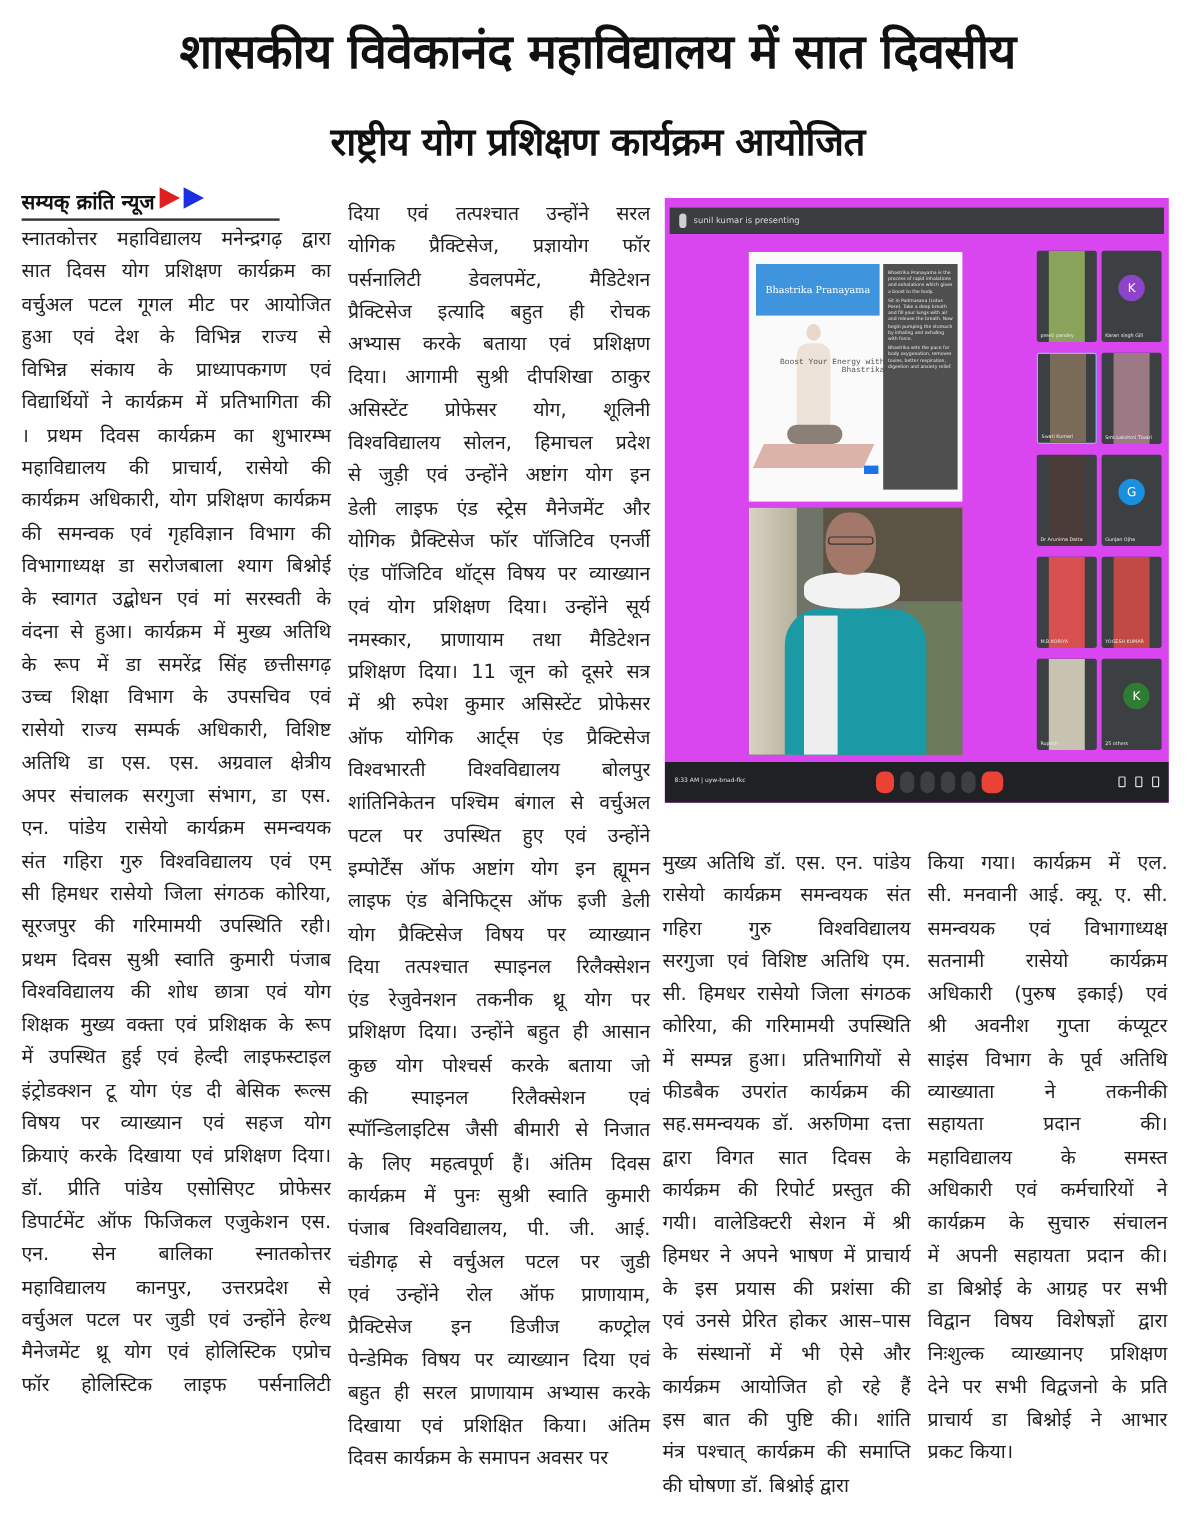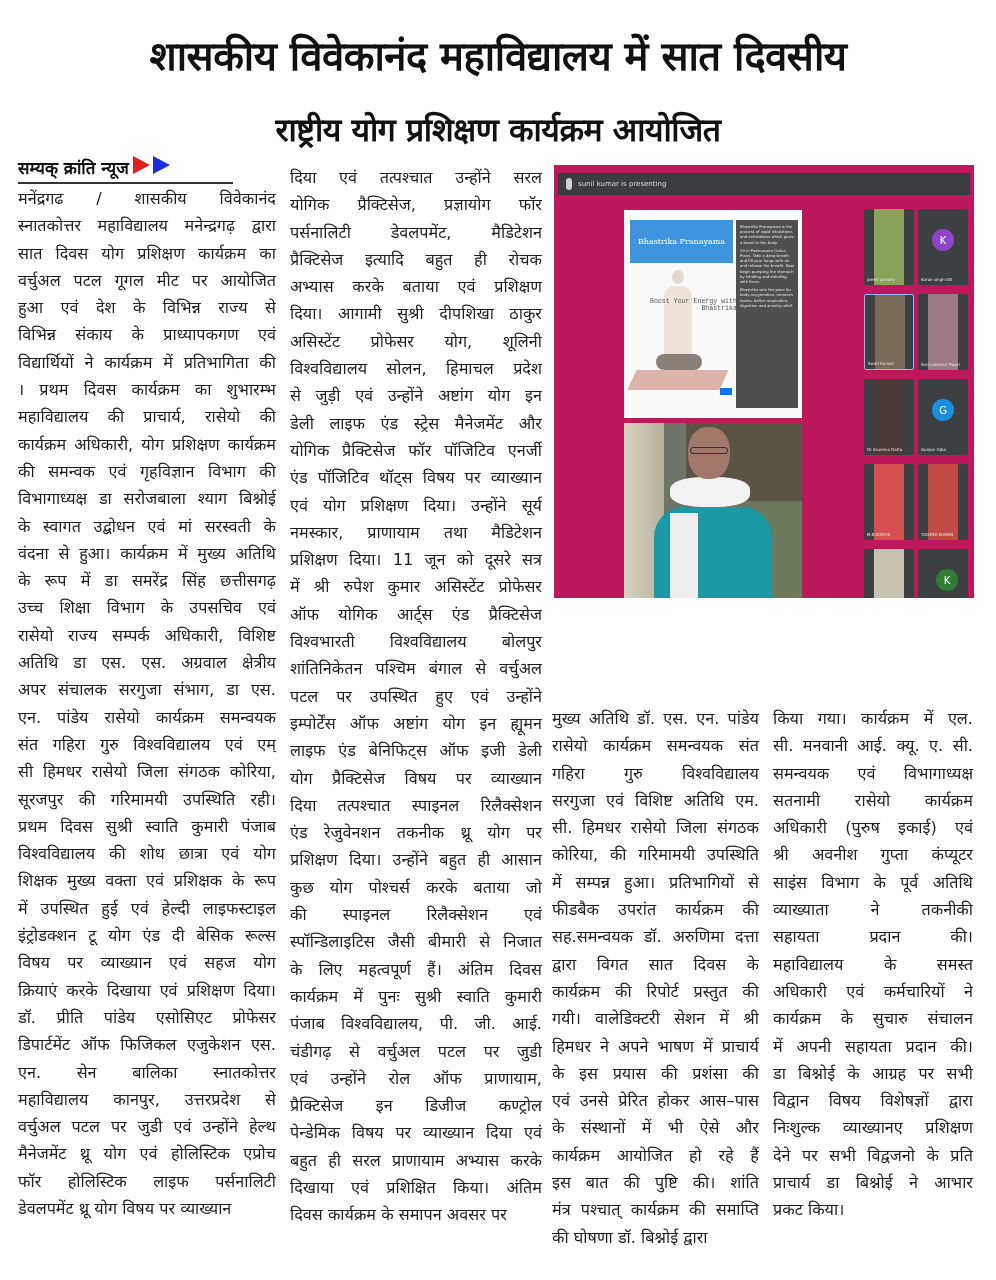--- a/index.html
+++ b/index.html
@@ -1,40 +1,40 @@
 <!DOCTYPE html>
 <html><head>
 <meta charset="utf-8">
 <style>
   * { box-sizing: border-box; margin: 0; padding: 0; }
   html, body { width: 996px; height: 1280px; background: #ffffff; overflow: hidden; }
   body { position: relative; font-family: "DejaVu Sans", "Liberation Sans", sans-serif; color: #1a1a1a; }
 
-  .headline { position: absolute; left: 0; width: 996px; text-align: center; font-weight: bold; color: #111; letter-spacing: -0.5px; margin-top: 12px; }
+  .headline { position: absolute; left: 0; width: 996px; text-align: center; font-weight: bold; color: #111; letter-spacing: -0.5px; }
   .hl1 { top: 14px; font-size: 40px; line-height: 60px; }
   .hl2 { top: 88px; font-size: 32px; line-height: 60px; }
 
   .col { position: absolute; font-size: 16.2px; line-height: 27.3px; color: #1f1f1f; text-align: justify; text-align-last: justify; }
   .col p { white-space: nowrap; overflow: hidden; display: flex; justify-content: space-between; }
   .col p.last { justify-content: flex-start; }
   .col p span { white-space: pre; }
 
   .c1 { left: 18px; top: 185px; width: 258px; }
   .c2 { left: 290px; top: 164px; width: 252px; }
   .c3 { left: 552px; top: 705px; width: 207px; }
   .c4 { left: 773px; top: 705px; width: 200px; }
 
   .byline { position: absolute; left: 18px; top: 156px; height: 28px; display: flex; }
   .byline-text { font-size: 17px; font-weight: bold; color: #111; }
   .byline-rule { position: absolute; left: 0; top: 26px; width: 215px; height: 2px; background: #333; }
   .arrow { width: 0; height: 0; border-top: 9px solid transparent; border-bottom: 9px solid transparent; border-left: 17px solid #e02020; margin-left: 4px; }
   .arrow.blue { border-left-color: #1a2fe0; margin-left: 3px; }
 
   
-  .meet { position: absolute; left: 554px; top: 165px; width: 420px; height: 433px; background: #be185d; overflow: hidden; }
+  .meet { position: absolute; left: 554px; top: 165px; width: 420px; height: 504px; background: #d946ef; overflow: hidden; }
   .meet-top { position: absolute; left: 4px; top: 8px; width: 412px; height: 22px; background: #3a3c40; display: flex; align-items: center; padding-left: 8px; }
   .meet-top .person-icon { width: 6px; height: 12px; background: #cfcfcf; border-radius: 3px; margin-right: 6px; }
   .meet-top .presenting { font-size: 7px; color: #d9d9d9; }
 
   .slide { position: absolute; left: 70px; top: 45px; width: 178px; height: 208px; background: #fafafa; }
   .slide-title-box { position: absolute; left: 6px; top: 10px; width: 103px; height: 43px; background: #3e95dd; display: flex; align-items: center; justify-content: center; }
   .slide-title { font-family: "DejaVu Serif", serif; font-size: 8px; color: #fff; }
   .slide-figure { position: absolute; left: 30px; top: 60px; width: 50px; height: 110px; }
   .slide-figure .head { position: absolute; left: 18px; top: 0; width: 12px; height: 14px; border-radius: 50%; background: #e6d8cc; }
   .slide-figure .body { position: absolute; left: 10px; top: 16px; width: 28px; height: 70px; border-radius: 10px 10px 4px 4px; background: #ece2d8; }
@@ -76,26 +76,20 @@
 
 <div class="byline">
   <span class="byline-text">सम्यक् क्रांति न्यूज</span>
   <span class="arrow"></span>
   <span class="arrow blue"></span>
   <div class="byline-rule"></div>
 </div>
 
 <div class="col c1">
     <p>
-      <span>मनेंद्रगढ</span>
-      <span>/</span>
-      <span>शासकीय</span>
-      <span>विवेकानंद</span>
-    </p>
-    <p>
       <span>स्नातकोत्तर</span>
       <span>महाविद्यालय</span>
       <span>मनेन्द्रगढ़</span>
       <span>द्वारा</span>
     </p>
     <p>
       <span>सात</span>
       <span>दिवस</span>
       <span>योग</span>
       <span>प्रशिक्षण</span>
@@ -358,23 +352,20 @@
       <span>योग</span>
       <span>एवं</span>
       <span>होलिस्टिक</span>
       <span>एप्रोच</span>
     </p>
     <p>
       <span>फॉर</span>
       <span>होलिस्टिक</span>
       <span>लाइफ</span>
       <span>पर्सनालिटी</span>
-    </p>
-    <p class="last">
-      <span>डेवलपमेंट थ्रू योग विषय पर व्याख्यान</span>
     </p>
   </div>
 <div class="col c2">
     <p>
       <span>दिया</span>
       <span>एवं</span>
       <span>तत्पश्चात</span>
       <span>उन्होंने</span>
       <span>सरल</span>
     </p>

